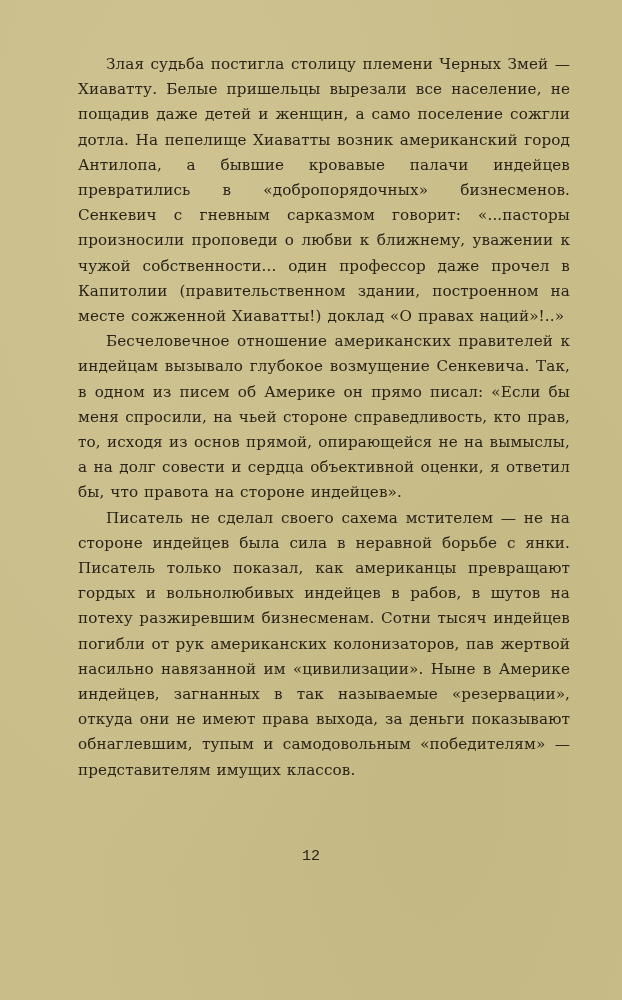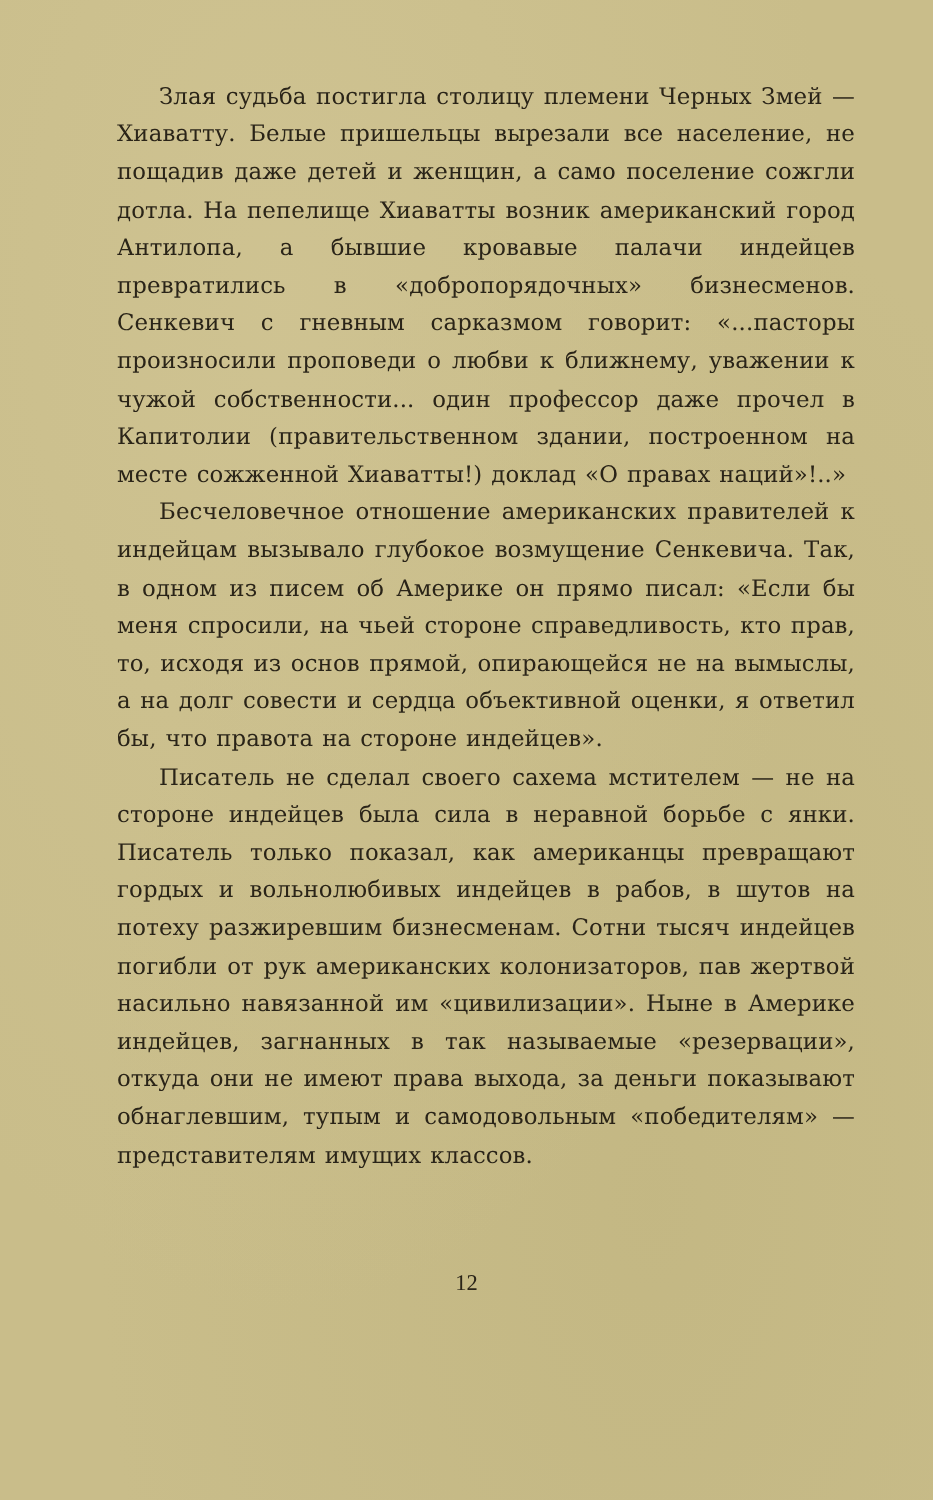--- a/index.html
+++ b/index.html
@@ -36,21 +36,21 @@
     }
     .spaced {
       letter-spacing: 4px;
     }
     .page-number {
       position: absolute;
       left: 0;
       width: 622px;
       top: 848px;
       text-align: center;
-      font-family: Liberation Serif, serif;
+      font-family: Liberation Mono, monospace;
       font-size: 15px;
       color: #2a2418;
     }
   </style>
 </head>
 <body>
 
 <div class="page">
   <div class="text-block">
     <p class="para">Злая судьба постигла столицу племени Черных Змей — Хиаватту. Белые пришельцы вырезали все население, не пощадив даже детей и женщин, а само поселение сожгли дотла. На пепелище Хиаватты возник американский город Антилопа, а бывшие кровавые палачи индейцев превратились в «добропорядочных» бизнесменов. Сенкевич с гневным сарказмом говорит: «...пасторы произносили проповеди о любви к ближнему, уважении к чужой собственности... один профессор даже прочел в Капитолии (правительственном здании, построенном на месте сожженной Хиаватты!) доклад «О правах наций»!..»</p>

